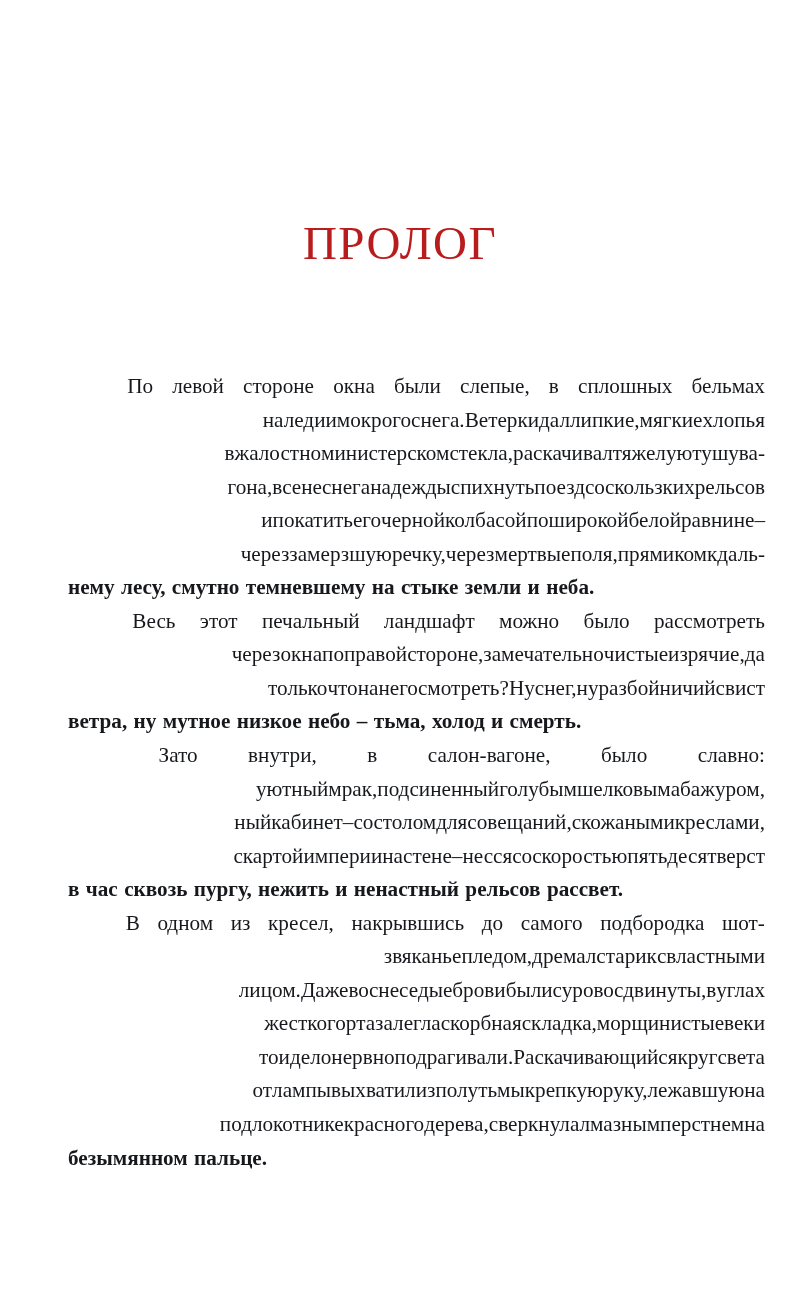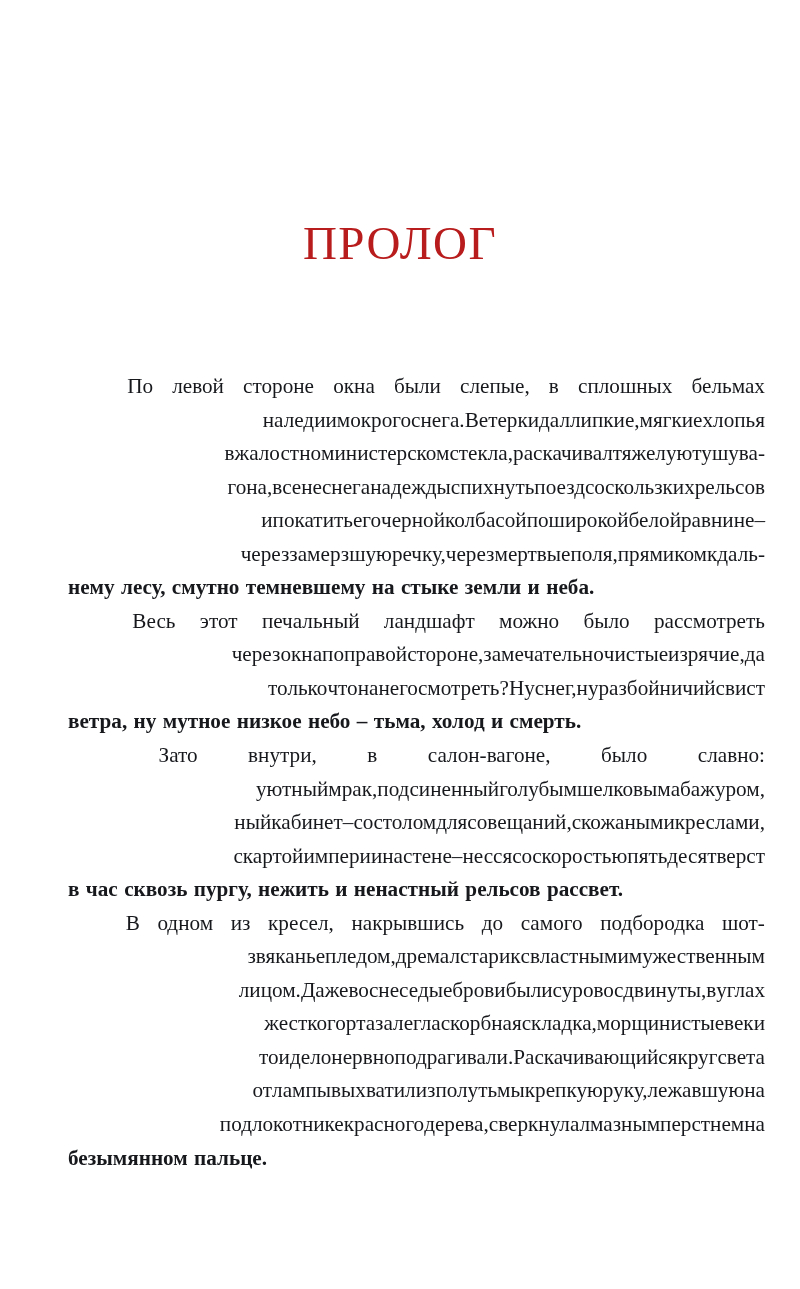--- a/index.html
+++ b/index.html
@@ -339,21 +339,20 @@
         </div>
         <div class="ln">
           <div class="row">
             <span class="w">звяканье</span>
             <span class="w">пледом,</span>
             <span class="w">дремал</span>
             <span class="w">старик</span>
             <span class="w">с</span>
             <span class="w">властным</span>
             <span class="w">и</span>
-            <span class="w">мужественным</span>
           </div>
         </div>
         <div class="ln">
           <div class="row">
             <span class="w">лицом.</span>
             <span class="w">Даже</span>
             <span class="w">во</span>
             <span class="w">сне</span>
             <span class="w">седые</span>
             <span class="w">брови</span>

